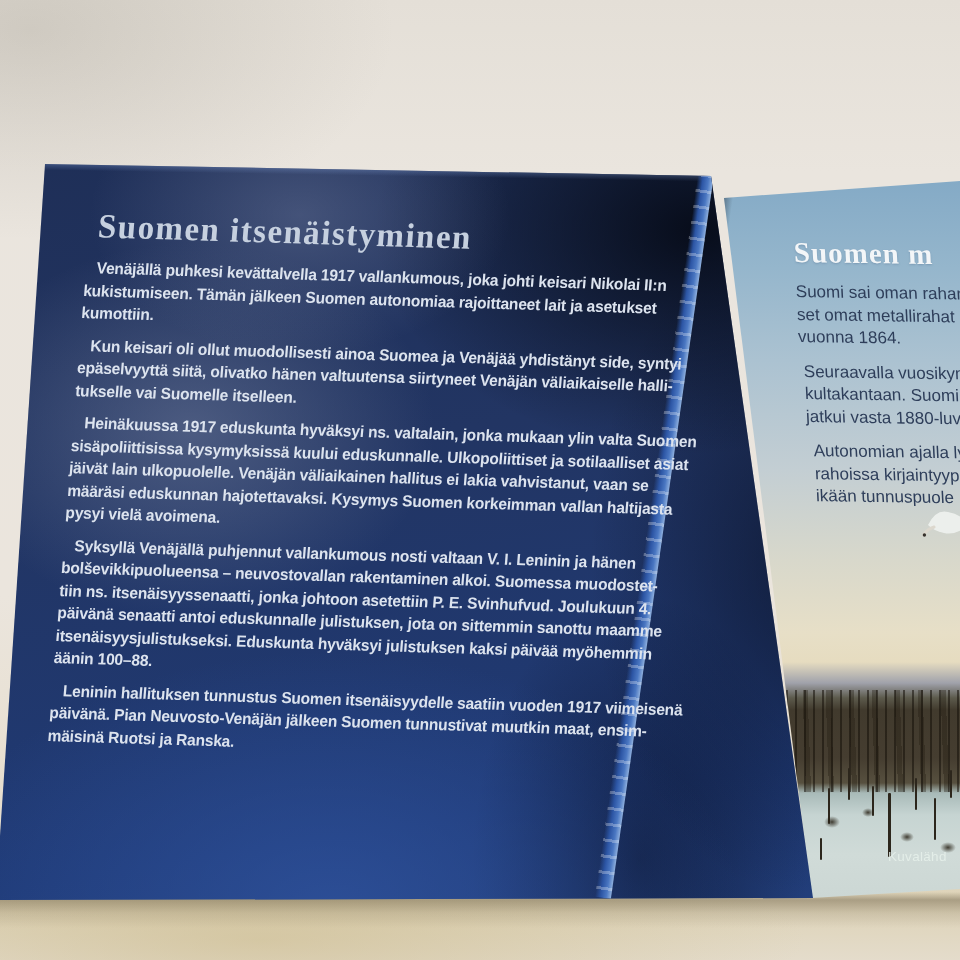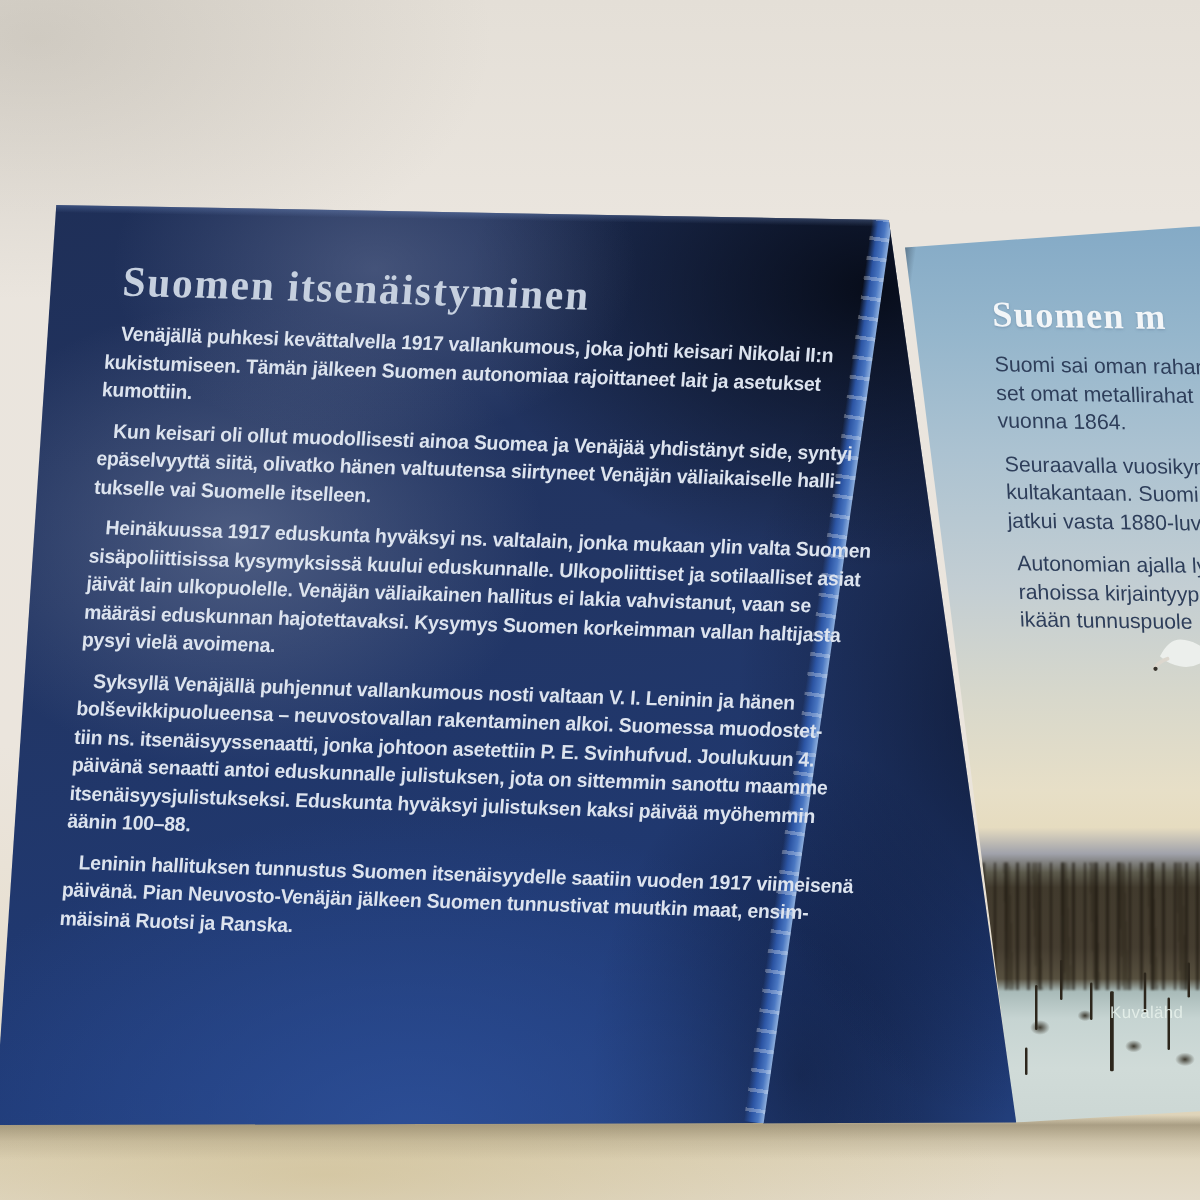--- a/index.html
+++ b/index.html
@@ -35,21 +35,21 @@
     transform:rotate(8.1deg);transform-origin:0 0;
     background:linear-gradient(to right, rgba(6,8,14,0.85) 0%, rgba(6,8,14,0.5) 45%, rgba(6,8,14,0) 100%);}
   .rp-text{position:absolute;left:793px;top:236px;width:260px;
     transform:matrix(1,0.015,0.05,1,0,0);transform-origin:0 0;color:#2e3e5a;}
   .rp-title{font-family:"Liberation Serif",serif;font-weight:bold;font-size:29px;
     color:#f3f6f8;letter-spacing:1px;text-shadow:0 1px 2px rgba(90,120,150,0.45);
     margin:0 0 12px 0;white-space:nowrap;}
   .rp-para{margin:0 0 12px 0;}
   .rp-para .line{font-size:17px;line-height:22.5px;white-space:nowrap;}
   .rp-para.p2{margin-left:4px;} .rp-para.p3{margin-left:10px;}
-  .photo-credit{position:absolute;left:888px;top:802px;font-size:13.5px;
+  .photo-credit{position:absolute;left:888px;top:849px;font-size:13.5px;
     color:rgba(230,240,235,0.88);letter-spacing:.3px;white-space:nowrap;}
 
   
   .left-page{position:absolute;inset:0;
     clip-path:polygon(45px 164px, 711px 176px, 813px 898px, 0px 900px, 0px 836px);
     background:
       radial-gradient(ellipse 300px 200px at 300px 215px, rgba(112,124,158,0.45), rgba(112,124,158,0) 70%),
       radial-gradient(ellipse 340px 260px at 190px 430px, rgba(118,130,160,0.50), rgba(118,130,160,0) 72%),
       radial-gradient(ellipse 480px 330px at 700px 230px, rgba(3,6,14,0.85), rgba(3,6,14,0) 68%),
       radial-gradient(ellipse 300px 480px at 800px 560px, rgba(6,10,24,0.55), rgba(6,10,24,0) 70%),

